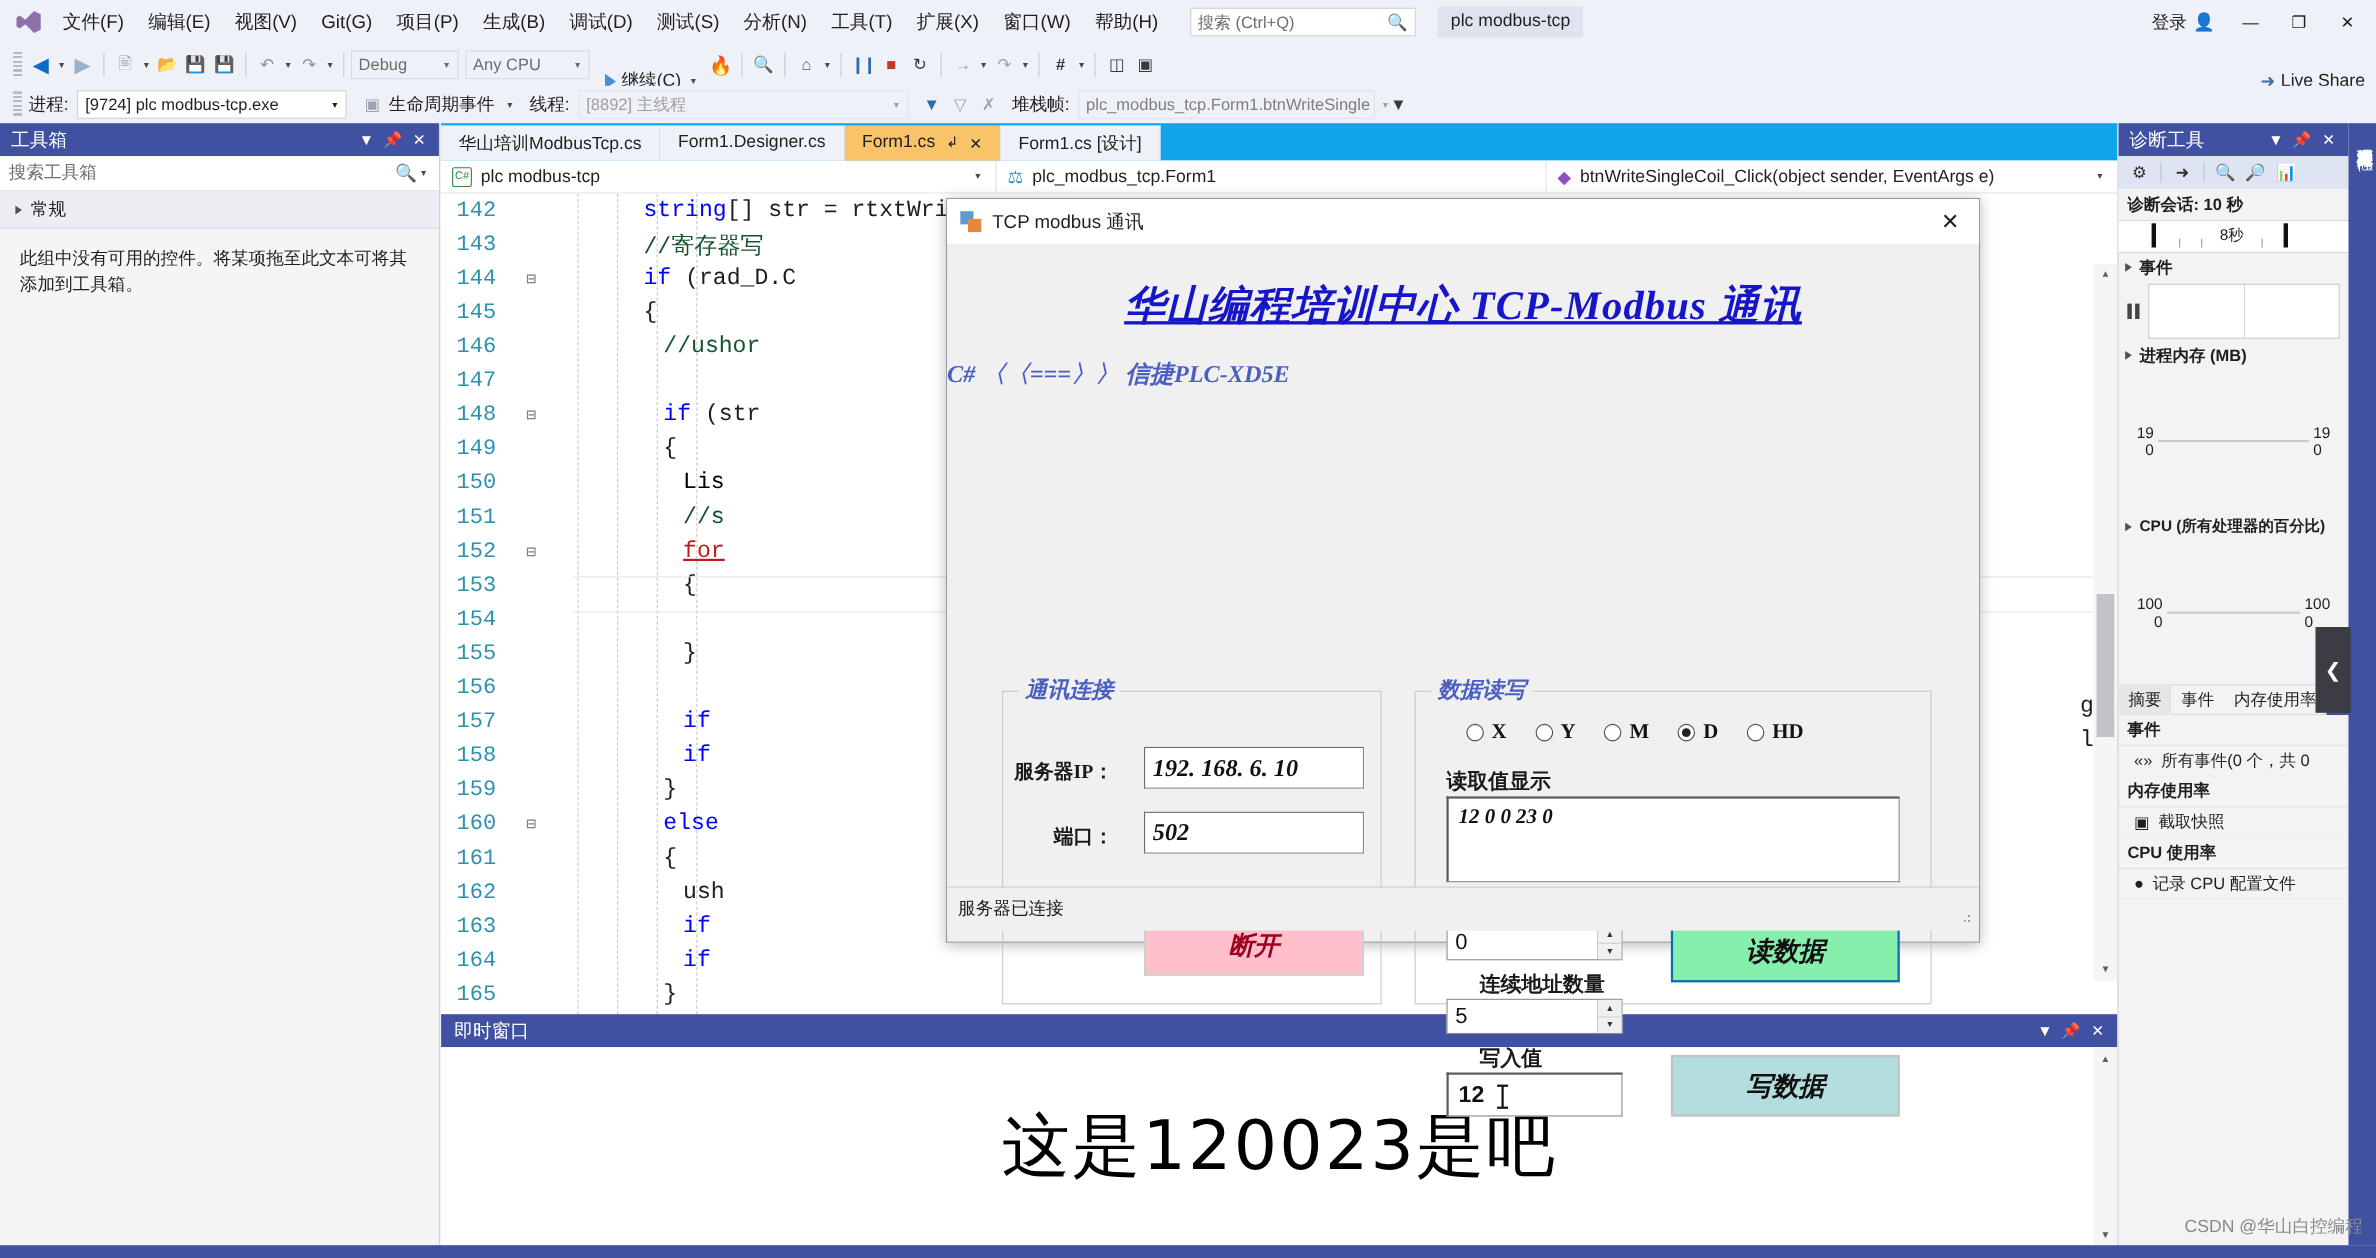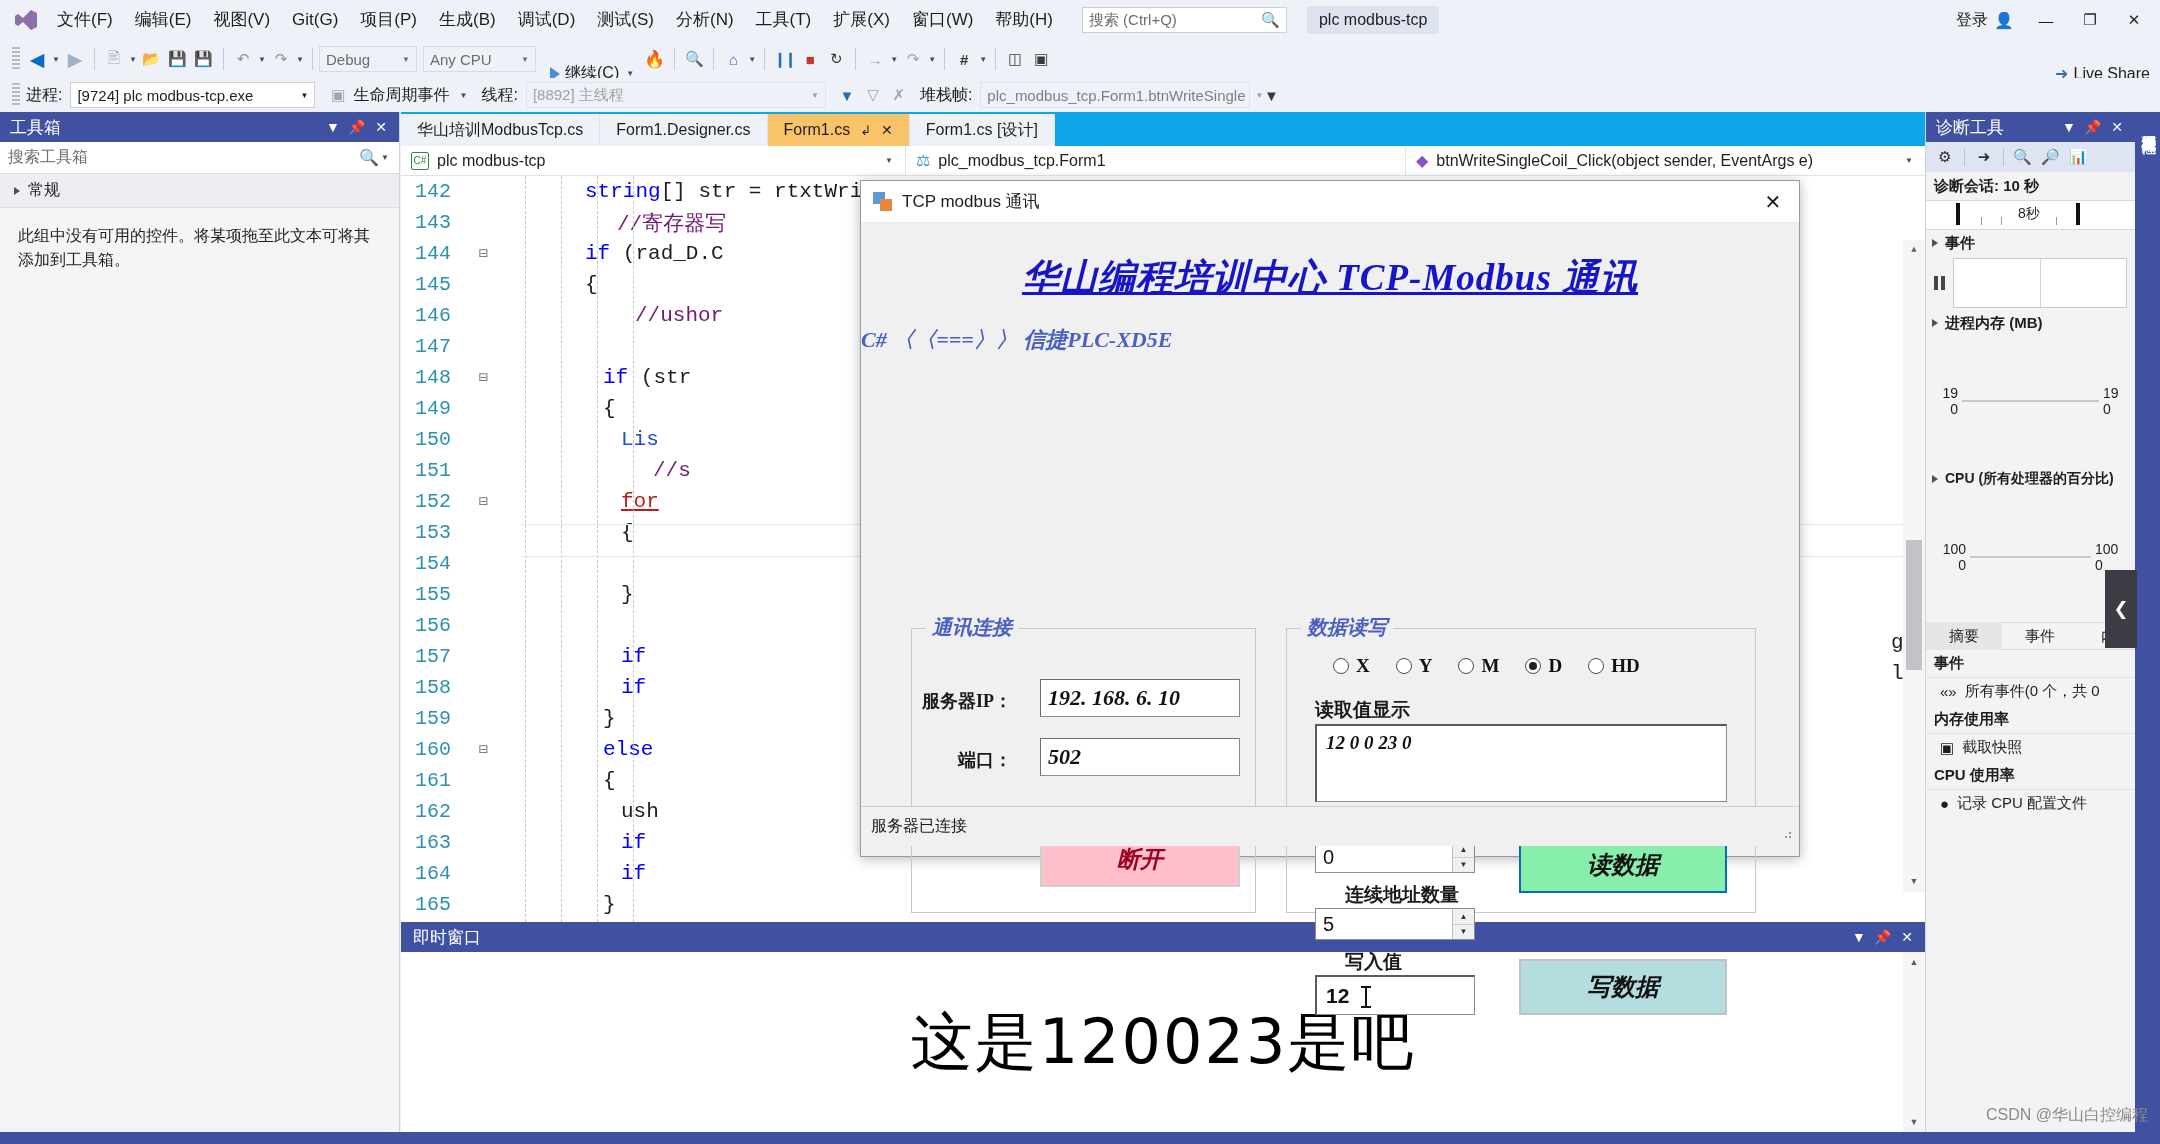--- a/index.html
+++ b/index.html
@@ -102,22 +102,22 @@
     width:18px;height:18px;border:1px solid #2b8a3e;color:#2b8a3e;font-size:10px;
     display:flex;align-items:center;justify-content:center; border-radius:2px;
   }
   .code-area { position:relative; height:746px; overflow:hidden; background:#fff; font-family:"Liberation Mono","DejaVu Sans Mono",monospace; }
   .code-line { display:flex; height:31px; align-items:center; font-size:21px; white-space:pre; }
   .ln { width:70px; text-align:right; padding-right:20px; color:#2b91af; font-size:20px; flex:0 0 auto; }
   .fold { width:24px; text-align:center; color:#808080; font-size:15px; flex:0 0 auto; }
   .ctext { flex:1; font-size:21px; color:#1e1e1e; }
   .kw { color:#0000ff; }
   .kwv { color:#b91c1c;text-decoration:underline; }
-  .cm { color:#701a75;margin-left:32px; }
-  .ty { color:#1d4ed8; }
+  .cm { color:#14532d; }
+  .ty { color:#000000; }
   .st { color:#a31515; }
   .guide { position:absolute; top:0; bottom:0; width:0; border-left:1px dashed #c6c6c6; }
   .cur-line-top { position:absolute; left:120px; right:0; height:0; border-top:1px solid #e6e6e6; }
   .editor-status {
     height:30px; background:#eef1f7; display:flex; align-items:center; font-size:15px; color:#1e1e1e; gap:0;
     border-top:1px solid #e0e3ec;
   }
   .es-seg { padding:0 10px; display:flex; align-items:center; gap:6px; height:30px; white-space:nowrap; }
   .hscroll { flex:1; height:16px; background:#f0f0f0; position:relative; margin:0 8px; }
   .hscroll .thumb { position:absolute; left:0; top:0; height:16px; width:690px; background:#cdcdcd; }
@@ -147,21 +147,21 @@
   .pause-ico { display:flex; gap:3px; }
   .pause-ico i { width:4px; height:14px; background:#444; display:block; }
   .ev-box { flex:1; height:50px; background:#fff; border:1px solid #c9c9c9; margin-right:8px; position:relative; }
   .ev-box .mid { position:absolute; left:50%; top:0; bottom:0; width:1px; background:#d6d6d6; }
   .graph-row { display:flex; align-items:center; height:130px; padding:0 6px; gap:4px; }
   .g-axis { width:26px; display:flex; flex-direction:column; justify-content:space-between; align-items:flex-end; font-size:14px; color:#1e1e1e; padding:2px 0; }
   .g-plot { flex:1; background:#fff; border:1px solid #c9c9c9; position:relative; overflow:hidden; }
   .g-plot .mid { position:absolute; left:50%; top:0; bottom:0; width:1px; background:#e0e0e0; }
   .mem-fill { position:absolute; left:0; bottom:0; width:78%; background:#a9cede; }
   .tabs-mini { height:28px; display:flex; align-items:center; font-size:15px; border-top:1px solid #d9d9d9; border-bottom:1px solid #d9d9d9; background:#f3f3f3; }
-  .tabs-mini .tm { padding:0 23px; height:28px; display:flex; align-items:center; white-space:nowrap; }
+  .tabs-mini .tm { padding:0 9px; height:28px; display:flex; align-items:center; white-space:nowrap; }
   .tabs-mini .tm.sel { background:#e6e6e6; }
   .tm-arrows { margin-left:auto; display:flex; background:#3f51a0; color:#fff; height:28px; align-items:center; padding:0 4px; gap:6px; font-size:12px; }
   .list-head { height:28px; display:flex; align-items:center; padding-left:8px; font-size:15px; font-weight:bold; border-bottom:1px solid #e2e2e2; }
   .list-row { height:28px; display:flex; align-items:center; gap:8px; padding-left:14px; font-size:15px; border-bottom:1px solid #efefef; }
 
   
   .sidestrip { position:absolute; left:2135px; top:112px; width:25px; height:1020px; background:#3f51a0; color:#fff; }
   .sidestrip .vtext { writing-mode:vertical-rl; font-size:15px; padding-top:12px; margin-left:4px; white-space:nowrap; }
   .collapse-tab { position:absolute; left:2105px; top:570px; width:32px; height:78px; background:#3c3c44; color:#fff; display:flex; align-items:center; justify-content:center; font-size:18px; }
 

